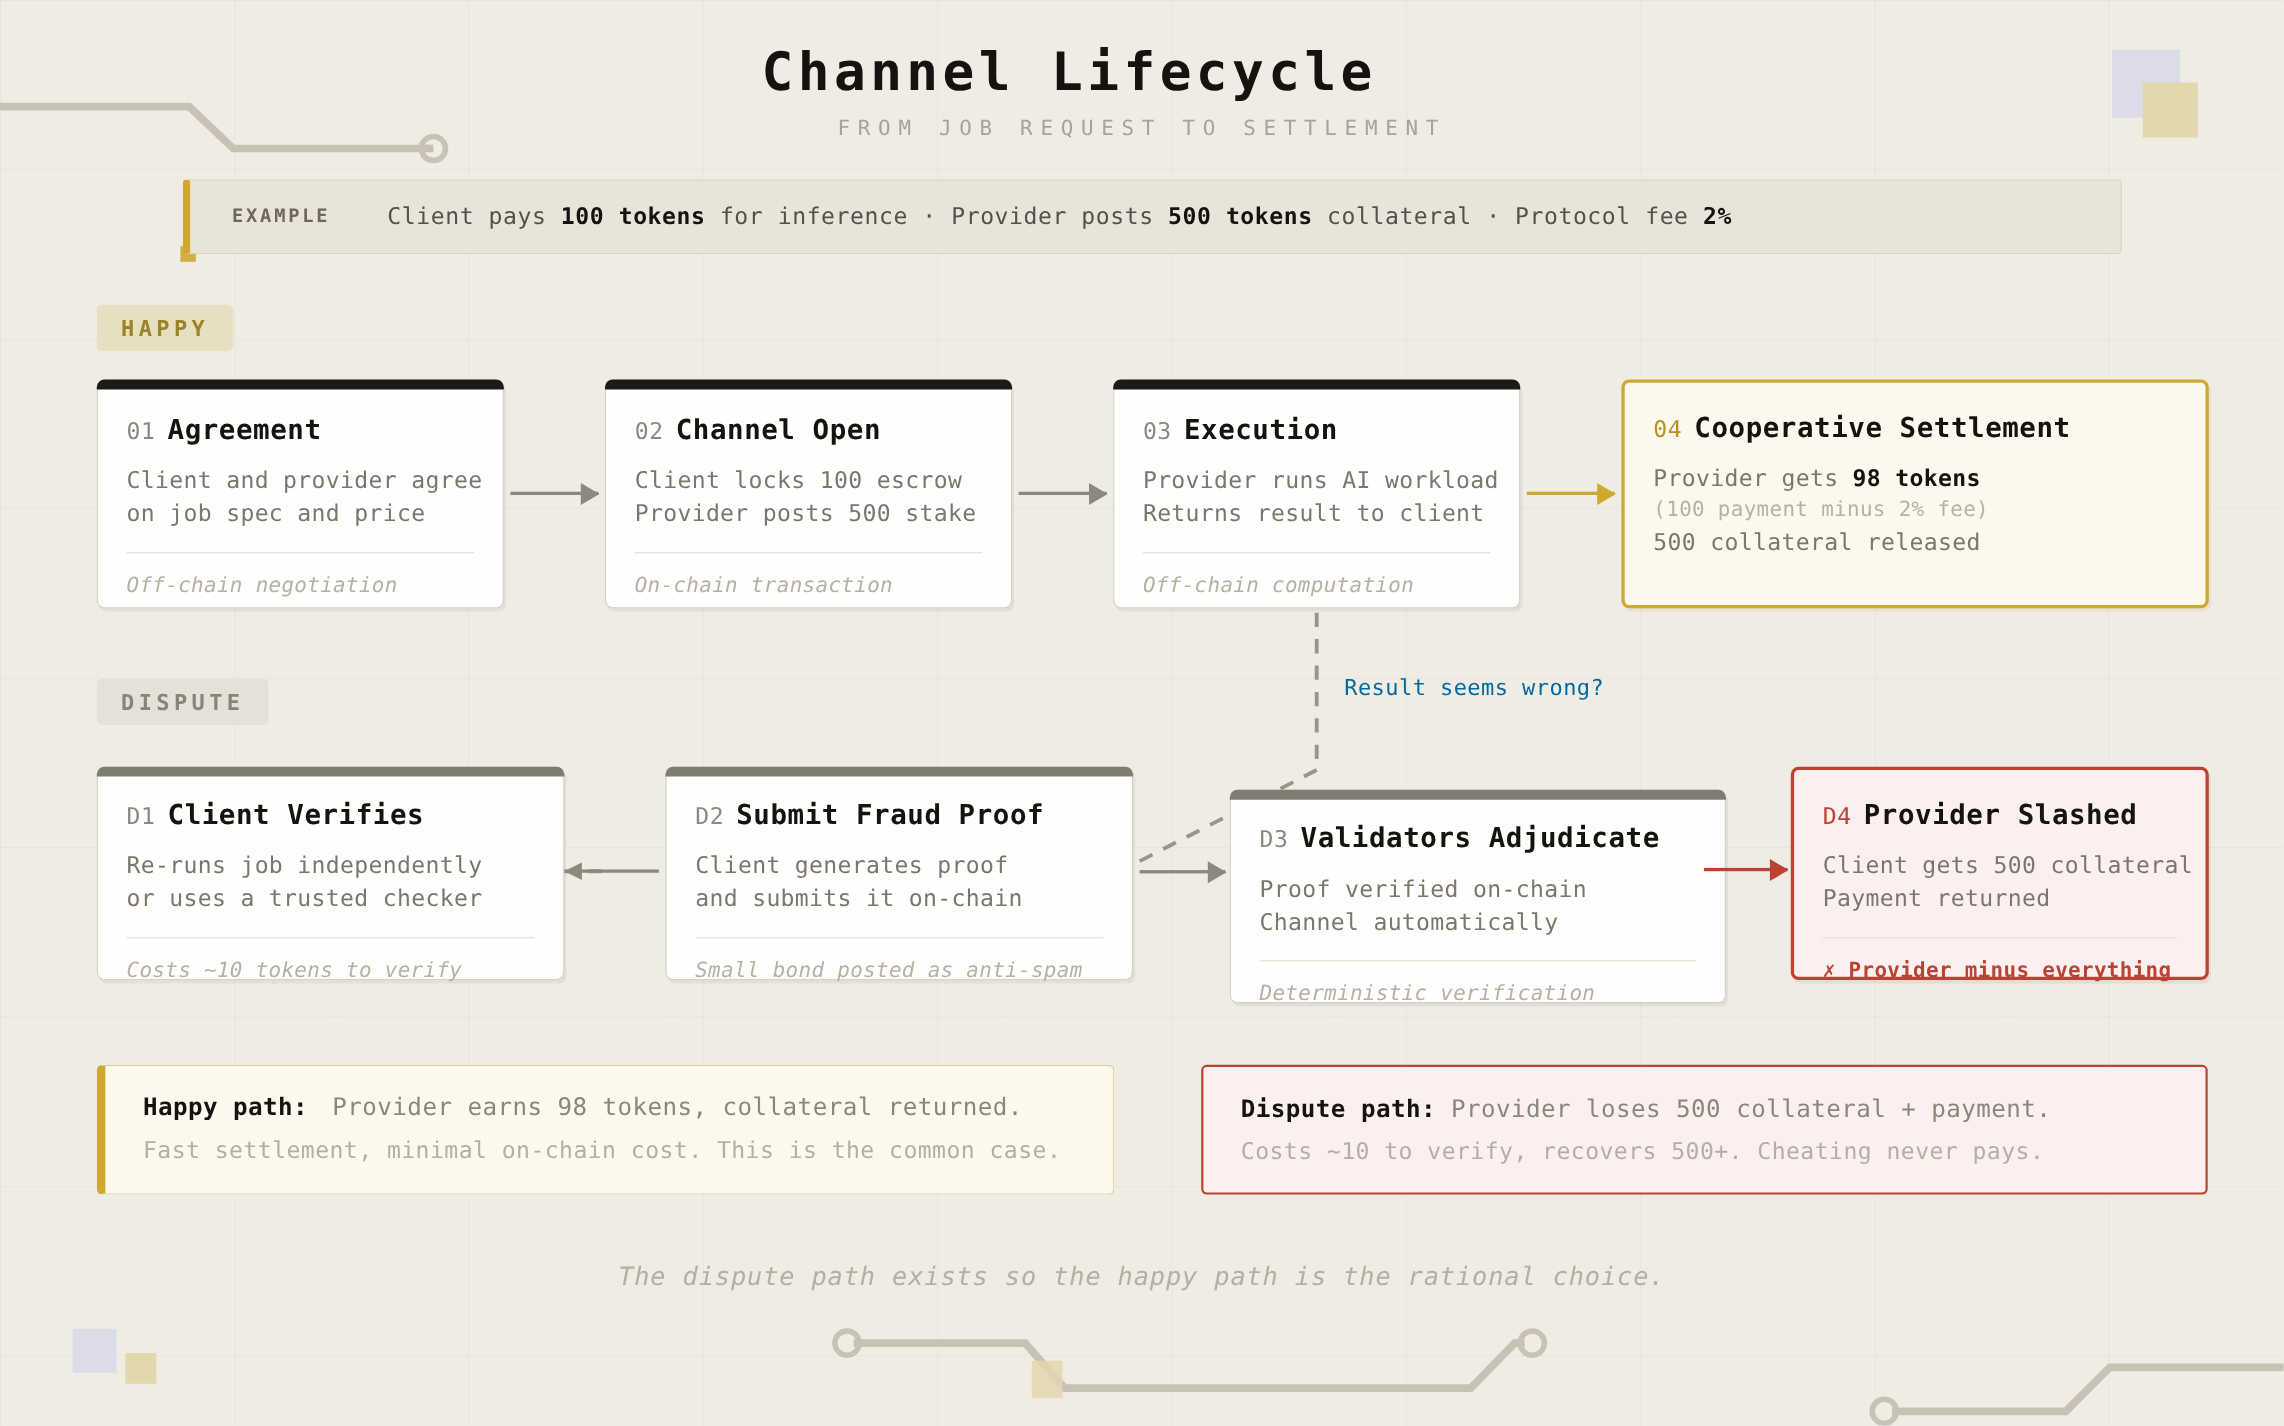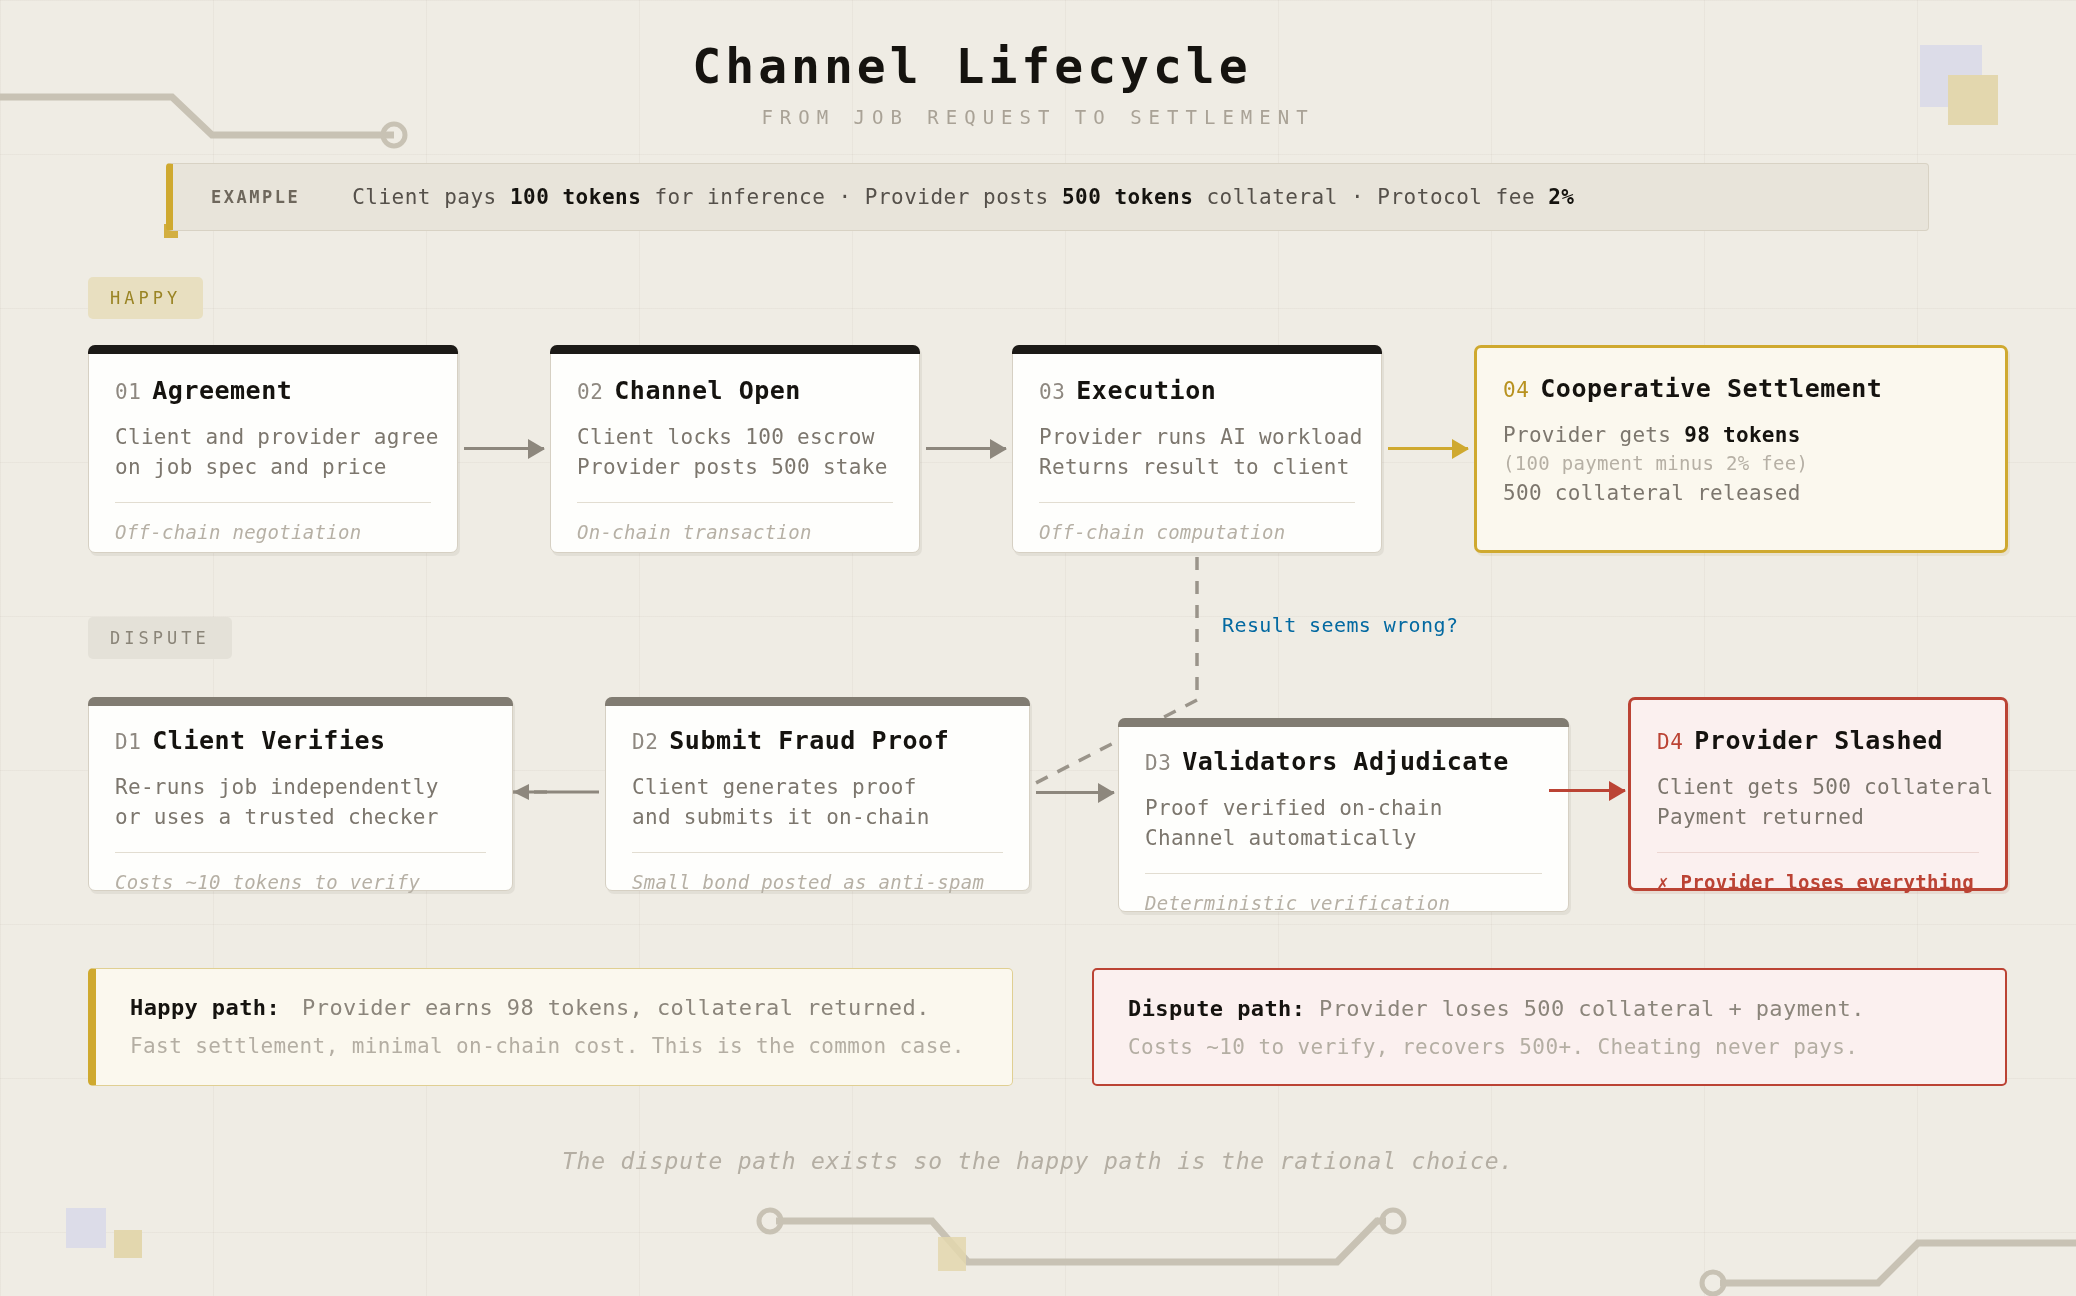--- a/index.html
+++ b/index.html
@@ -44,21 +44,21 @@
   }
   #example-text{
     margin-left:52px;font-size:21px;color:#55504a;letter-spacing:.5px;
   }
   #example-text b{color:#15130f;}
 
   
   .pill{
     position:absolute;height:42px;border-radius:5px;
     display:flex;align-items:center;padding:0 22px;
-    font-size:17px;font-weight:normal;letter-spacing:4px;
+    font-size:20px;font-weight:bold;letter-spacing:4px;
   }
   #pill-happy{left:88px;top:277px;background:#e8dfc0;color:#9a8424;}
   #pill-dispute{left:88px;top:617px;background:#e4e1d8;color:#8a8478;}
 
   
   .card{
     position:absolute;background:#fefefc;border:1px solid #d6d0c3;
     border-radius:7px;box-sizing:border-box;
     box-shadow:2px 3px 0 rgba(120,112,95,.10);
   }
@@ -299,21 +299,21 @@
     <div class="c-title">
       <span class="num">D4</span><span>Provider Slashed</span>
     </div>
     <div class="c-lines">
       <div class="c-line">Client gets 500 collateral</div>
       <div class="c-line">Payment returned</div>
     </div>
     <div class="c-rule"></div>
     <div class="c-bad">
       <span>✗</span>
-      <span>Provider loses everything</span>
+      <span>Provider minus everything</span>
     </div>
   </div>
 </div>
 
 <div class="sumbox" id="sum-happy">
   <div class="sum-l1">
     <b class="lead">Happy path:</b><span>Provider earns 98 tokens, collateral returned.</span>
   </div>
   <div class="sum-l2">Fast settlement, minimal on-chain cost. This is the common case.</div>
 </div>

